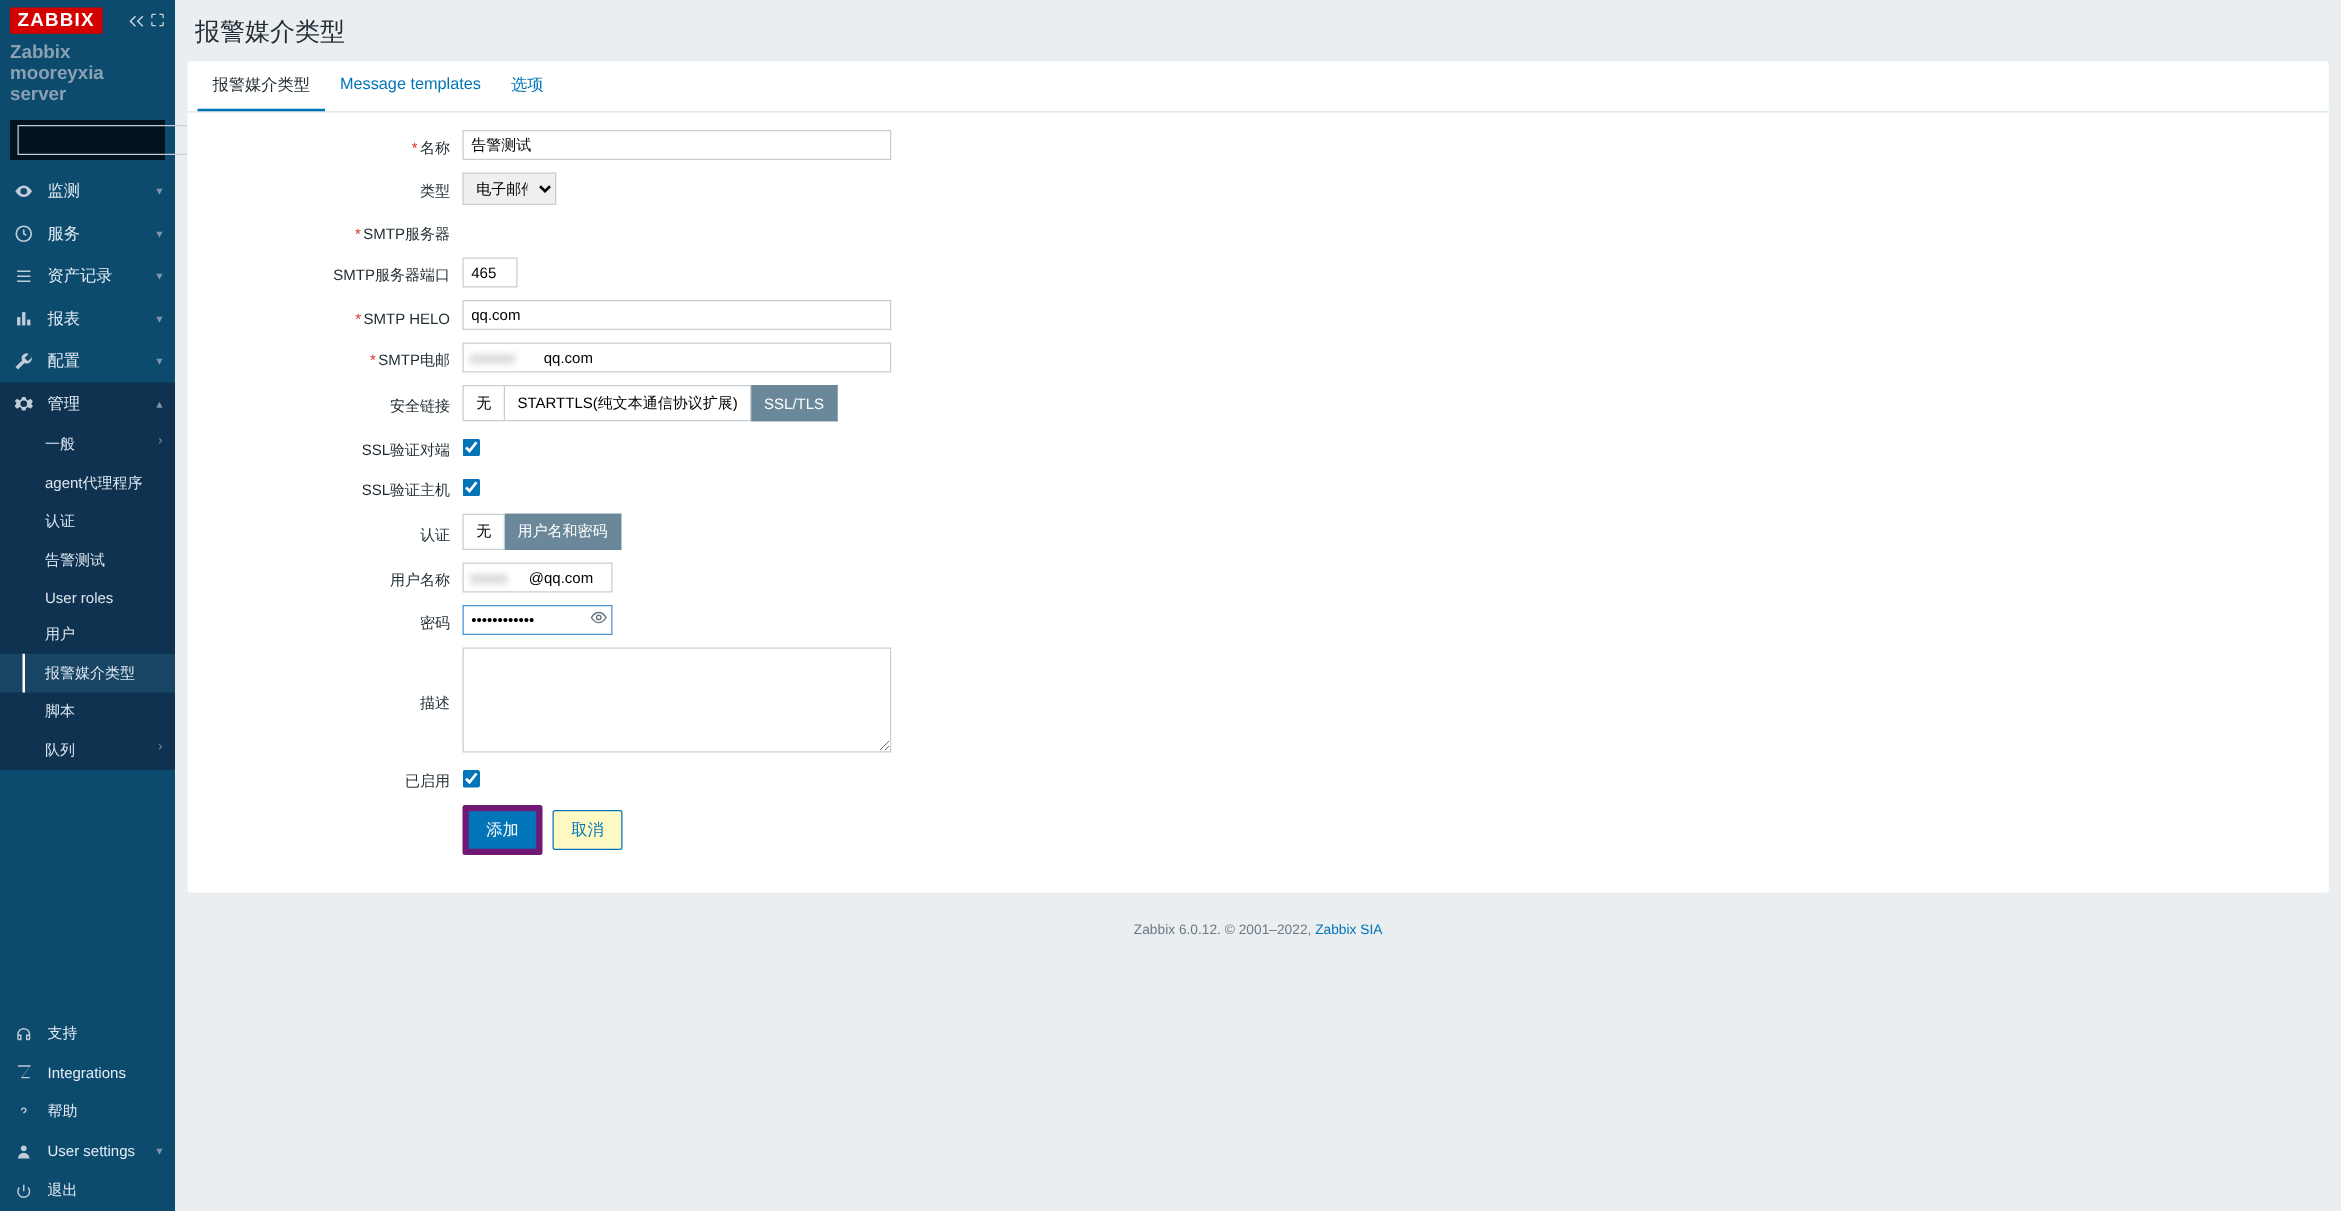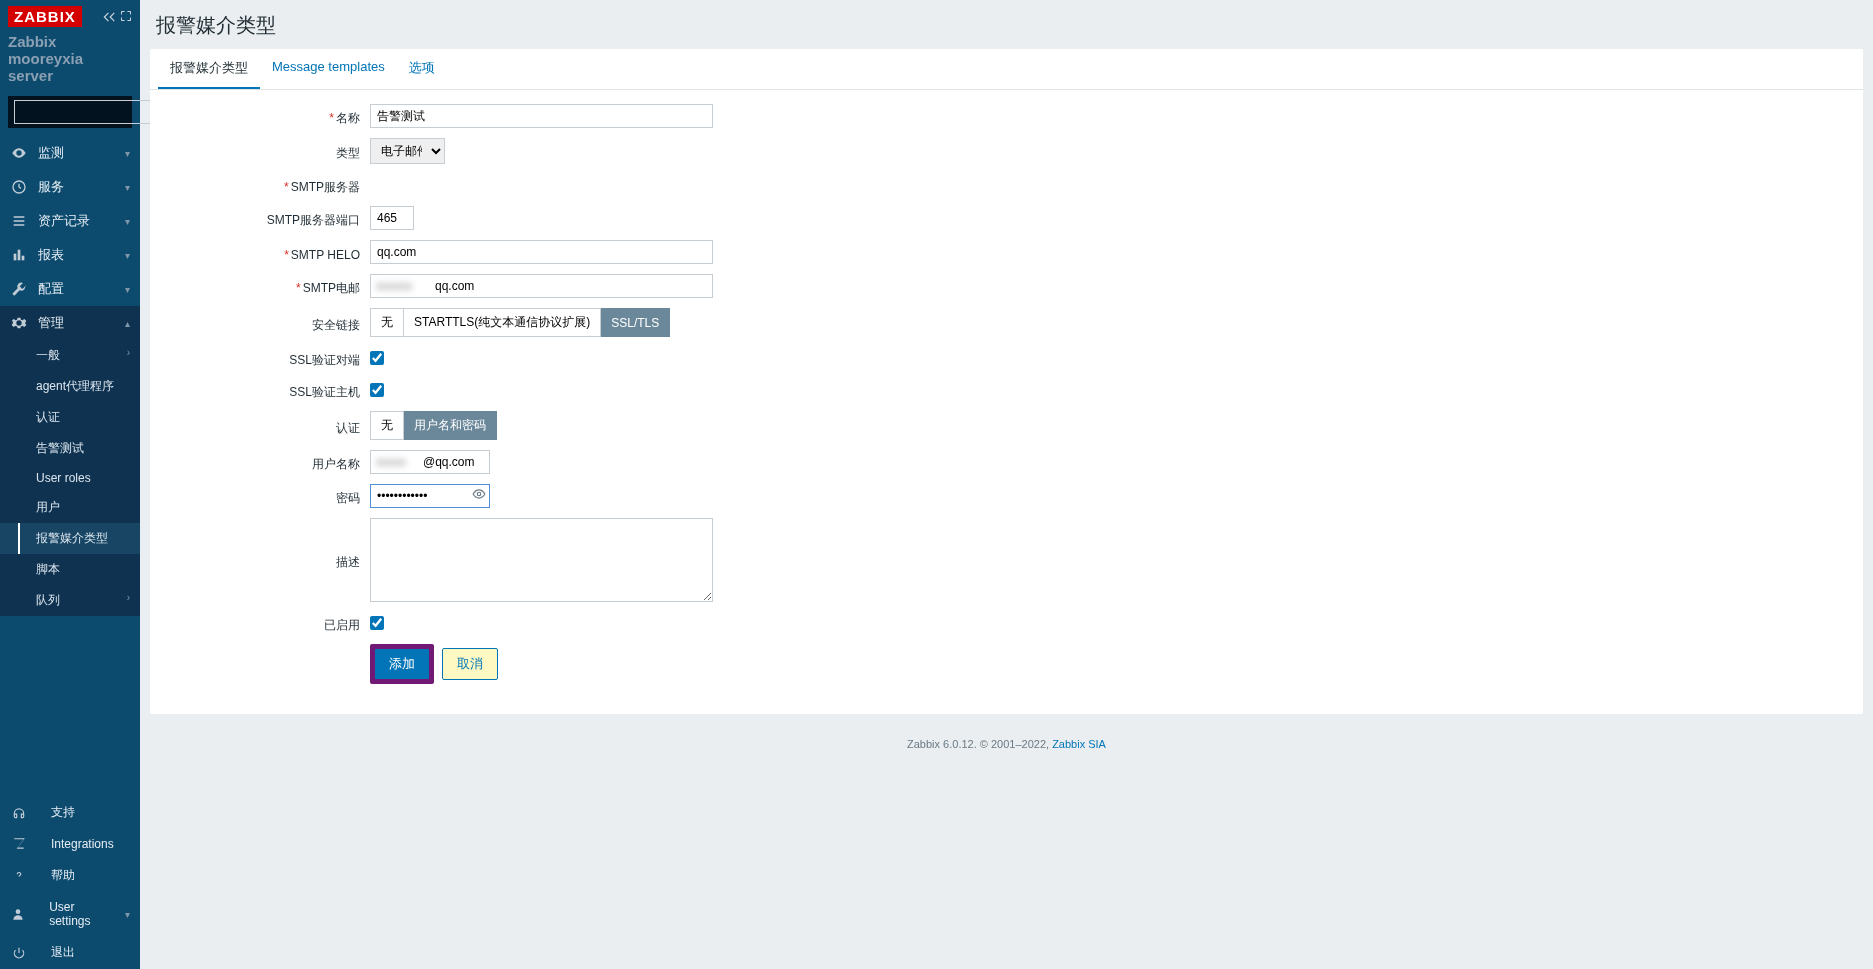--- a/index.html
+++ b/index.html
@@ -22,21 +22,21 @@
 .nav-item .icon { width: 18px; display: inline-flex; justify-content: center; margin-right: 10px; color: #c0ccd6; }
 .nav-item .chev { margin-left: auto; color: #7f95a9; font-size: 10px; }
 .nav-item.expanded { background: #0f3250; }
 .subnav { list-style: none; background: #0f3250; }
 .subnav li { padding: 7px 10px 7px 36px; color: #dbe6ef; font-size: 12px; cursor: pointer; position: relative; }
 .subnav li.active { background: #184564; }
 .subnav li.active::before { content: ""; position: absolute; left: 18px; top: 0; bottom: 0; width: 2px; background: #fff; }
 .subnav li .chev { float: right; color: #7f95a9; font-size: 10px; }
 
 .sidebar-bottom { margin-top: auto; }
-.sidebar-bottom .nav-item { font-size: 12px; padding: 8px 10px; gap: 13px; }
+.sidebar-bottom .nav-item { font-size: 12px; padding: 8px 10px; }
 
 
 .main { flex: 1; display: flex; flex-direction: column; overflow: auto; }
 .page-title { font-size: 20px; font-weight: normal; color: #1f2c33; padding: 12px 16px 10px; }
 .panel { background: #fff; margin: 0 10px 10px; border-radius: 2px; }
 .tabs { display: flex; border-bottom: 1px solid #dfe4e7; padding: 0 8px; }
 .tab { padding: 10px 12px; font-size: 13px; color: #0275b8; cursor: pointer; border-bottom: 2px solid transparent; }
 .tab.active { color: #1f2c33; border-bottom-color: #0275b8; }
 
 .form { padding: 14px 16px 20px; }

